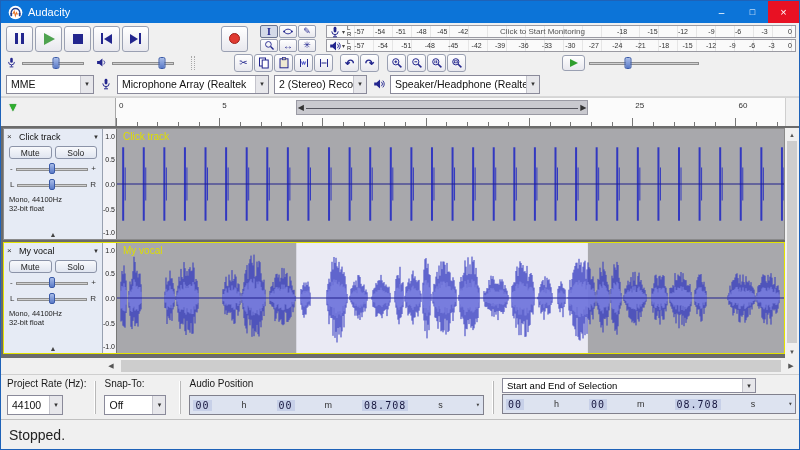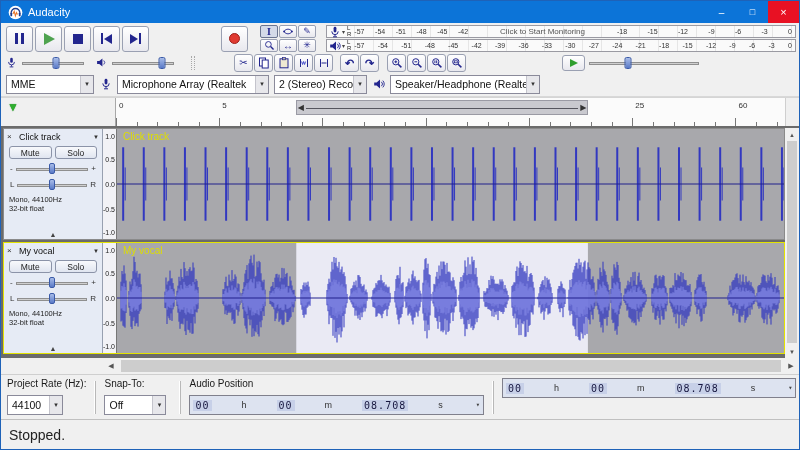--- a/index.html
+++ b/index.html
@@ -711,20 +711,24 @@
           <span class="tf-u">h</span>
         <span class="tf-d">00</span>
           <span class="tf-u">m</span>
         <span class="tf-d">08.708</span>
           <span class="tf-u">s</span>
         <span class="tf-arrow">▾</span>
       </div>
     </div>
     <div class="vgrip"></div>
     <div class="sgroup">
+      <div class="range-head">
+        <span class="combo-text">Start and End of Selection</span>
+        <span class="combo-arrow">▾</span>
+      </div>
       <div class="range-fields">
         <div class="timefield">
           <span class="tf-d">00</span>
             <span class="tf-u">h</span>
           <span class="tf-d">00</span>
             <span class="tf-u">m</span>
           <span class="tf-d">08.708</span>
             <span class="tf-u">s</span>
           <span class="tf-arrow">▾</span>
         </div>

